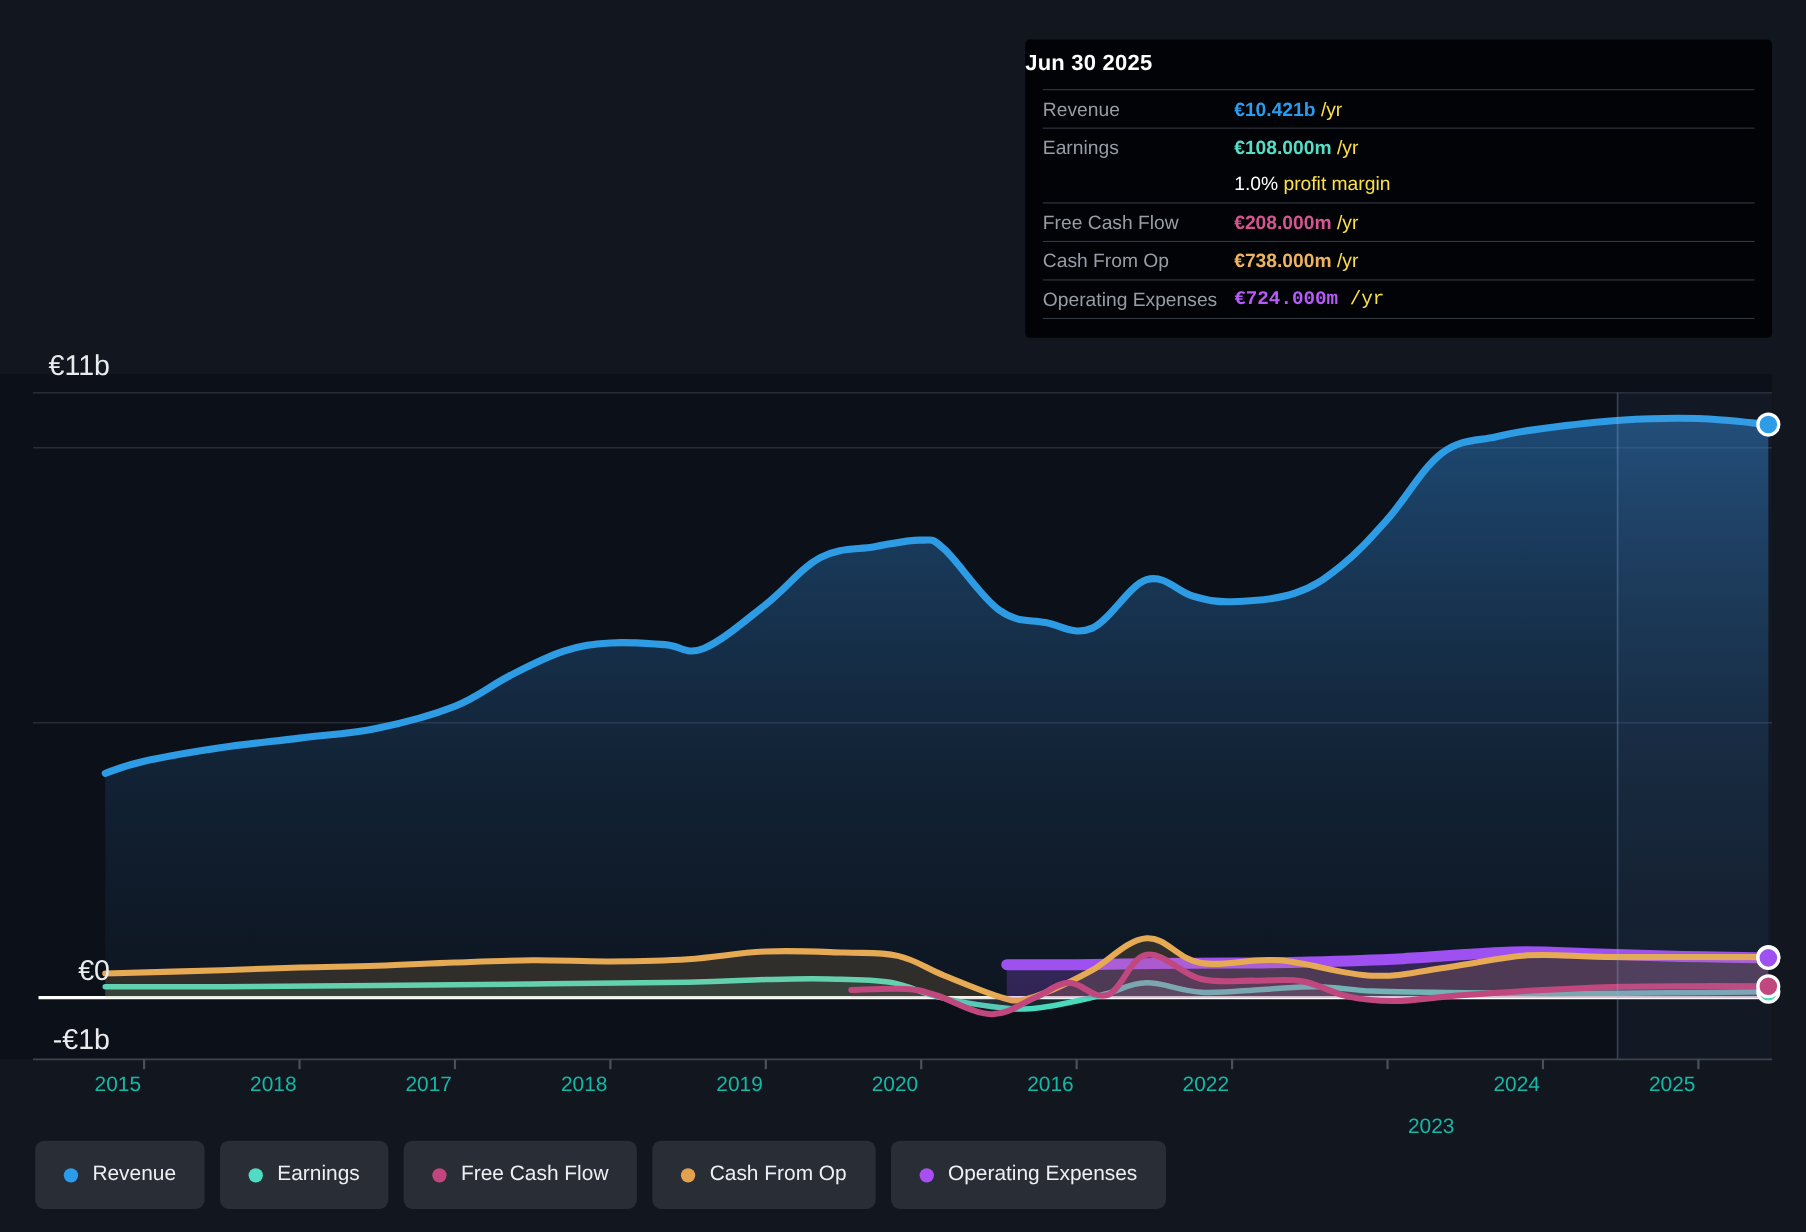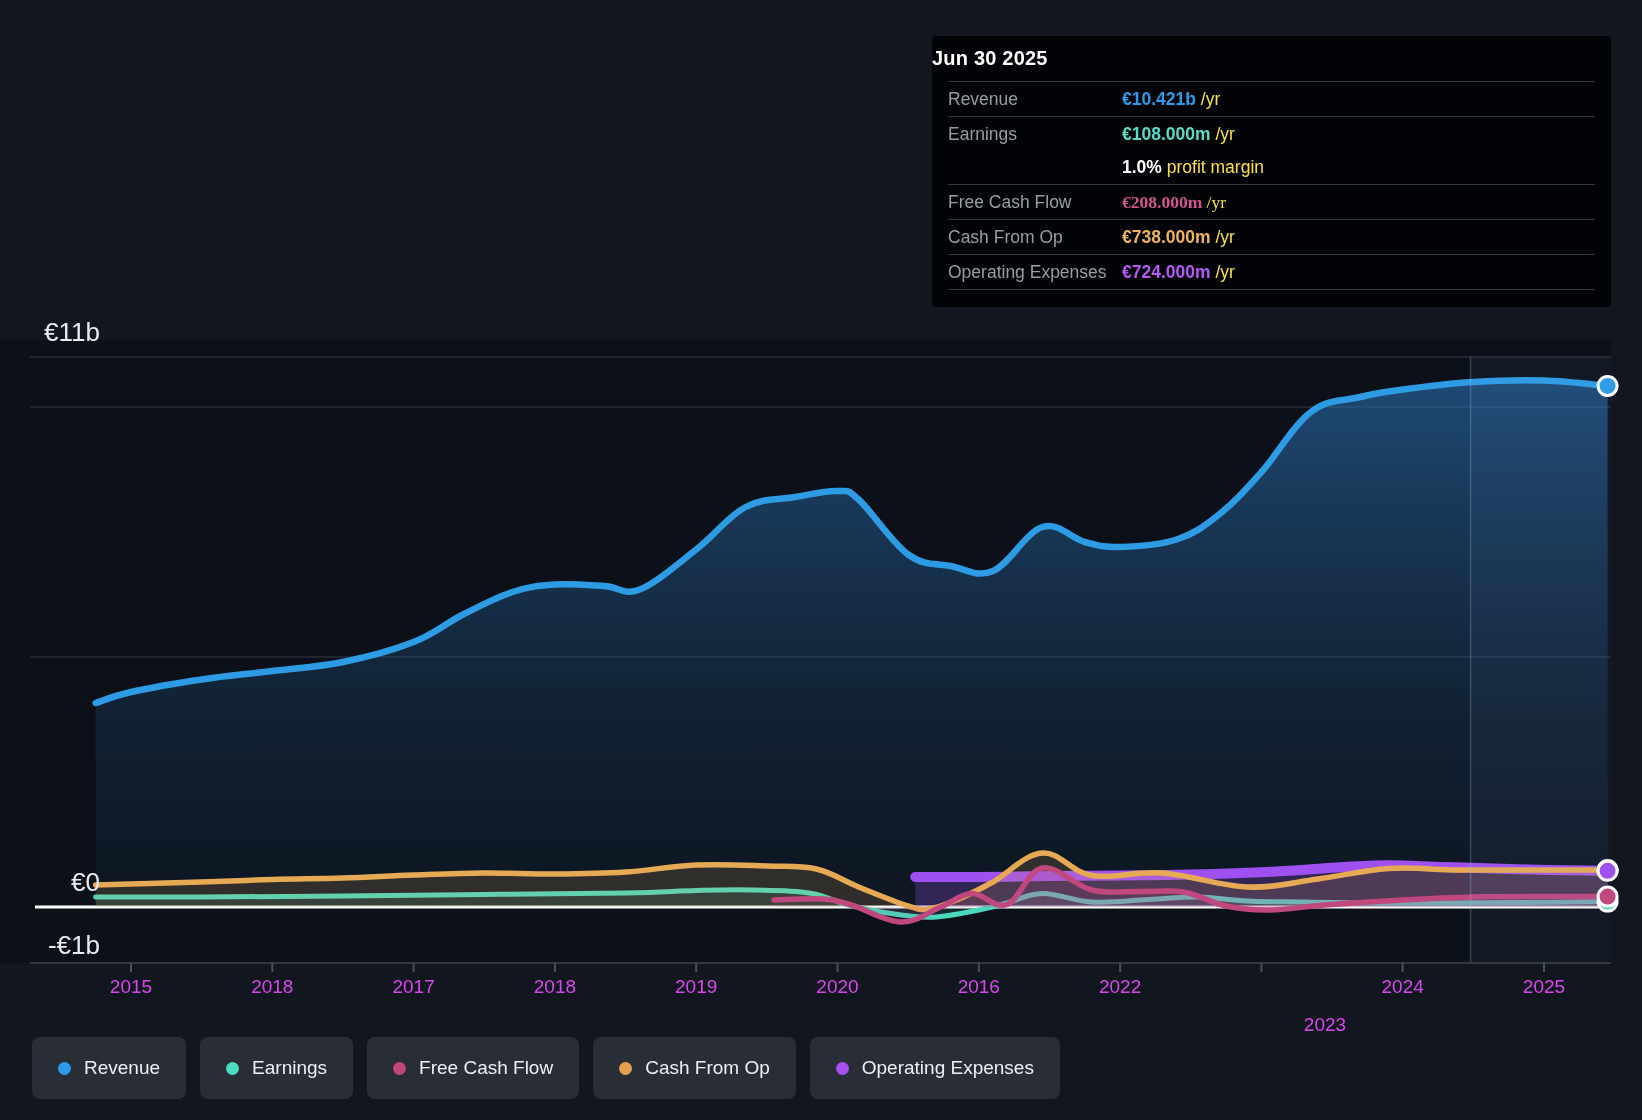--- a/index.html
+++ b/index.html
@@ -23,30 +23,30 @@
   }
   .tt-row{
     height:34px;display:flex;align-items:center;margin:0 16px;
     border-top:1px solid #34383F;position:relative;font-size:17.5px;
   }
   .tt-row.no-line{border-top:none;height:33px;}
   .tt-label{color:#989DA5;}
   .tt-value{position:absolute;left:174px;font-weight:700;}
   .tt-suffix{color:#fde047;font-weight:400;}
   .tt-end{height:0;margin:0 16px;border-top:1px solid #34383F;}
-  .tt-bold-white{color:#FFFFFF;font-weight:700;}
+  .tt-bold-white{color:#FFFFFF;font-weight:400;}
 
   
   .ylab{
     position:absolute;left:30px;width:70px;text-align:right;
     font-size:26px;color:#E9EBEE;z-index:3;line-height:24px;height:24px;
   }
   .xlab{
-    position:absolute;width:90px;text-align:center;top:976px;
-    font-size:19px;color:#d946ef;z-index:3;
+    position:absolute;width:90px;top:976px;
+    font-size:19px;color:#14b8a6;z-index:3;
   }
 
   
   .legend{
     position:absolute;left:32px;top:1037px;display:flex;gap:14px;z-index:4;
   }
   .pill{
     height:62px;display:flex;align-items:center;background:#282D36;
     border-radius:8px;padding:0 26px;color:#EDEFF2;font-size:19px;cursor:pointer;
     user-select:none;white-space:nowrap;
@@ -131,29 +131,29 @@
         </div>
         <div class="tt-row">
           <span class="tt-label">Earnings</span>
           <span class="tt-value" style="color: rgb(85, 222, 198);">€108.000m<span class="tt-suffix"> /yr</span></span>
         </div>
         <div class="tt-row no-line">
           <span class="tt-value"><span class="tt-bold-white">1.0%</span><span class="tt-suffix"> profit margin</span></span>
         </div>
         <div class="tt-row">
           <span class="tt-label">Free Cash Flow</span>
-          <span class="tt-value" style="color: rgb(212, 85, 143); font-family: Liberation Serif, serif;">€208.000m<span class="tt-suffix"> /yr</span></span>
+          <span class="tt-value" style="color: rgb(212, 85, 143);">€208.000m<span class="tt-suffix"> /yr</span></span>
         </div>
         <div class="tt-row">
           <span class="tt-label">Cash From Op</span>
           <span class="tt-value" style="color: rgb(239, 179, 94);">€738.000m<span class="tt-suffix"> /yr</span></span>
         </div>
         <div class="tt-row">
           <span class="tt-label">Operating Expenses</span>
-          <span class="tt-value" style="color: rgb(183, 90, 248);">€724.000m<span class="tt-suffix"> /yr</span></span>
+          <span class="tt-value" style="color: rgb(183, 90, 248); font-family: Liberation Mono, monospace;">€724.000m<span class="tt-suffix"> /yr</span></span>
         </div>
       </div>
     <div class="tt-end"></div>
   </div>
 
   <div class="legend" id="legend">
       <div class="pill">
         <span class="dot" style="background: rgb(43, 156, 236);"></span>
         <span>Revenue</span>
       </div>

